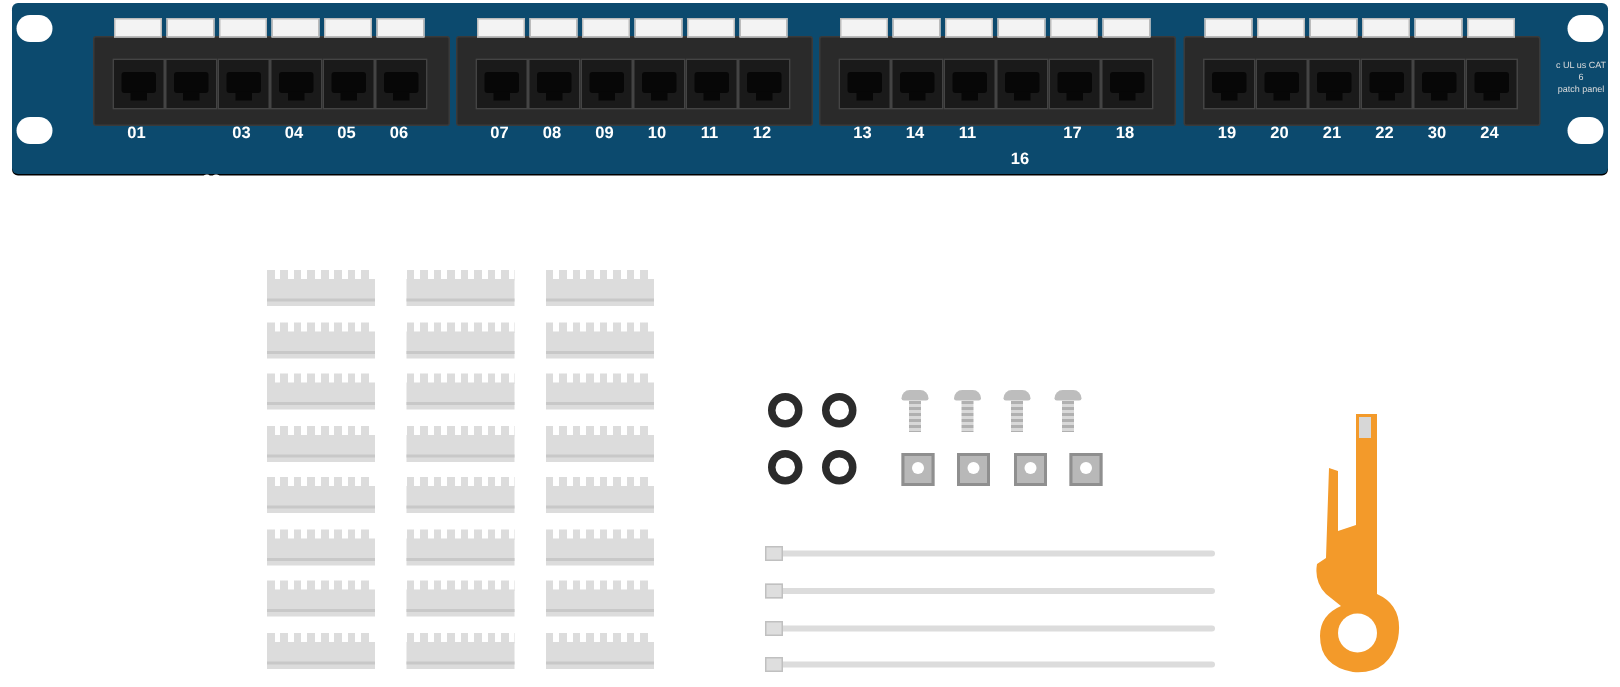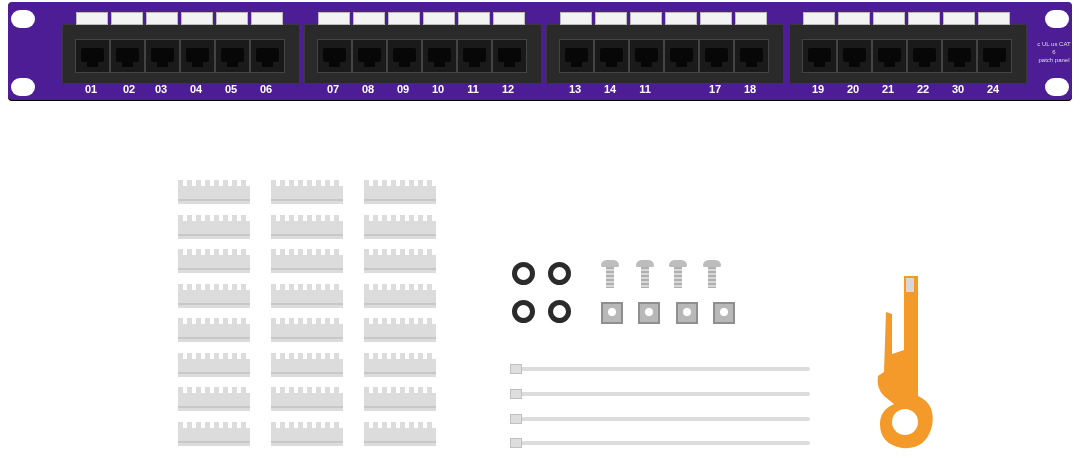--- a/index.html
+++ b/index.html
@@ -1,17 +1,17 @@
 <!DOCTYPE html>
 <html><head>
 <meta charset="utf-8">
 <style>
   html,body{margin:0;padding:0;background:#fff;}
   body{width:1080px;height:458px;position:relative;overflow:hidden;font-family:"Liberation Sans",sans-serif;}
-  .panel{position:absolute;left:8px;top:2px;width:1064px;height:98px;background:#4c1d95;border-radius:4px;box-shadow:0 1px 0 #000;}
+  .panel{position:absolute;left:8px;top:2px;width:1064px;height:114px;background:#0c4a6e;border-radius:4px;box-shadow:0 1px 0 #000;}
   .ear-hole{position:absolute;width:24px;height:18px;background:#fff;border-radius:9px;}
   .label-strip{position:absolute;top:10px;height:11px;width:30px;background:#f3f3f3;border:1px solid #bbb;}
   .block{position:absolute;top:22px;height:58px;background:#2a2a2a;border:1px solid #3a3a3a;border-radius:2px;}
   .port{position:absolute;top:14px;width:33px;height:32px;background:#1a1a1a;border:1px solid #444;}
   .port .jack{position:absolute;left:5px;top:8px;width:23px;height:14px;background:#070707;border-radius:2px;}
   .port .jack:after{content:"";position:absolute;left:6px;top:13px;width:11px;height:6px;background:#070707;}
   .pnum{position:absolute;top:81px;width:34px;text-align:center;color:#fff;font-weight:bold;font-size:11px;}
   .ul{position:absolute;left:1028px;top:38px;color:#ddd;font-size:6px;line-height:8px;text-align:center;}
   .comb{position:absolute;width:72px;height:18px;background:#dcdcdc;
     -webkit-mask:none;}
@@ -56,21 +56,21 @@
       <div class="port" style="left: 152px;">
         <div class="jack"></div>
       </div>
       <div class="port" style="left: 187px;">
         <div class="jack"></div>
       </div>
     </div>
     <div class="label-strip" style="left: 68px;"></div>
     <div class="pnum" style="left: 66px;">01</div>
     <div class="label-strip" style="left: 103px;"></div>
-    <div class="pnum" style="left: 104px;">02</div>
+    <div class="pnum" style="left: 116px; margin-top: 32px;">02</div>
     <div class="label-strip" style="left: 138px;"></div>
     <div class="pnum" style="left: 136px;">03</div>
     <div class="label-strip" style="left: 173px;"></div>
     <div class="pnum" style="left: 171px;">04</div>
     <div class="label-strip" style="left: 208px;"></div>
     <div class="pnum" style="left: 206px;">05</div>
     <div class="label-strip" style="left: 243px;"></div>
     <div class="pnum" style="left: 241px;">06</div>
     <div class="block" style="left: 296px; width: 236px;">
       <div class="port" style="left: 12px;">

